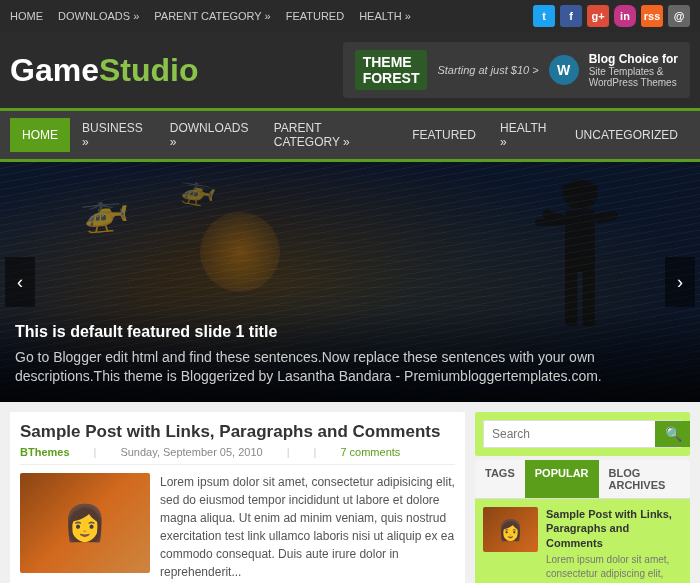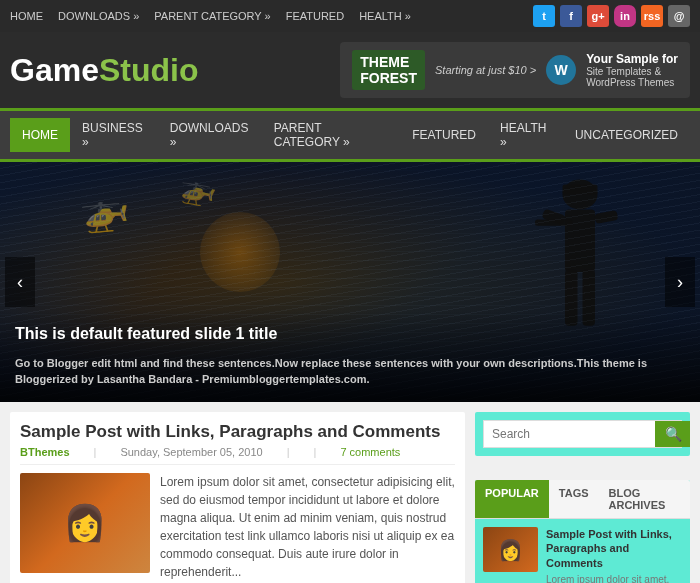--- a/index.html
+++ b/index.html
@@ -35,22 +35,22 @@
     .main-nav { background: #3d3d3d; padding: 0 10px; display: flex; align-items: center; }
     .main-nav a { color: #ddd; text-decoration: none; font-size: 12px; text-transform: uppercase; padding: 10px 12px; display: block; }
     .main-nav a:hover, .main-nav a.active { color: white; }
     .main-nav a.active { background: #5a9e1a; }
     .main-nav .has-arrow::after { content: ' »'; }
 
     
     .slider { position: relative; width: 100%; height: 240px; overflow: hidden; background: #222; }
     .slider-bg { width: 100%; height: 100%; background: linear-gradient(135deg, #1a2a3a 0%, #2a1a0a 30%, #0a1a2a 60%, #1a1a0a 100%); position: relative; overflow: hidden; }
     .slider-overlay { position: absolute; bottom: 0; left: 0; right: 0; background: linear-gradient(transparent, rgba(0,0,0,0.85)); padding: 15px; }
-    .slider-title { color: white; font-size: 16px; font-weight: bold; margin-bottom: 13px; }
-    .slider-desc { color: #ccc; font-size: 11px; line-height: 1.4; font-weight: bold; }
+    .slider-title { color: white; font-size: 16px; font-weight: bold; margin-bottom: 7px; }
+    .slider-desc { color: #ccc; font-size: 14px; line-height: 1.4; }
     .slider-btn { position: absolute; top: 50%; transform: translateY(-50%); background: rgba(0,0,0,0.5); color: white; border: none; width: 30px; height: 50px; cursor: pointer; font-size: 18px; display: flex; align-items: center; justify-content: center; }
     .slider-btn-prev { left: 5px; }
     .slider-btn-next { right: 5px; }
 
     
     .content-wrap { display: flex; gap: 0; background: #f0f0f0; padding: 10px; gap: 10px; }
     .main-content { flex: 1; min-width: 0; }
     .sidebar { width: 215px; flex-shrink: 0; }
 
     
@@ -61,21 +61,21 @@
     .post-meta .author { color: #5a9e1a; font-weight: bold; }
     .post-meta .cats a { color: #5a9e1a; text-decoration: none; }
     .post-meta .comments a { color: #5a9e1a; text-decoration: none; }
     .post-meta .sep { color: #ccc; }
     .post-body { display: flex; gap: 10px; }
     .post-thumb { width: 130px; height: 100px; flex-shrink: 0; background: #555; border-radius: 2px; overflow: hidden; }
     .post-thumb-img { width: 100%; height: 100%; background: linear-gradient(135deg, #8b4513 0%, #d2691e 50%, #cd853f 100%); display: flex; align-items: center; justify-content: center; font-size: 35px; }
     .post-excerpt { flex: 1; font-size: 12px; color: #555; line-height: 1.5; }
 
     
-    .sidebar-widget { background: #5eead4; margin-bottom: 24px; border-radius: 2px; overflow: hidden; }
+    .sidebar-widget { background: #bef264; margin-bottom: 4px; border-radius: 2px; overflow: hidden; }
     .search-box { display: flex; border: 1px solid #ddd; margin: 8px; }
     .search-input { flex: 1; border: none; padding: 5px 8px; font-size: 12px; outline: none; }
     .search-btn { background: #5a9e1a; color: white; border: none; padding: 5px 10px; cursor: pointer; font-size: 14px; }
 
     .widget-tabs { display: flex; background: #f5f5f5; border-bottom: 1px solid #ddd; }
     .widget-tab { padding: 7px 10px; font-size: 11px; font-weight: bold; cursor: pointer; text-transform: uppercase; }
     .widget-tab.active { background: #5a9e1a; color: white; }
     .widget-tab:not(.active) { color: #555; }
 
     .popular-post { display: flex; gap: 8px; padding: 8px; border-bottom: 1px solid #f0f0f0; }
@@ -112,21 +112,21 @@
 
 <div class="header">
   <div class="logo">
     <span class="logo-game">Game</span><span class="logo-studio">Studio</span>
   </div>
   <div class="header-ad">
     <div class="forest-logo">THEME<br>FOREST</div>
     <div class="forest-text">Starting at just $10 &gt;</div>
     <div class="wp-icon">W</div>
     <div class="ad-right">
-      <strong>Your Sample for</strong><br>Site Templates &amp;<br>WordPress Themes
+      <strong>Blog Choice for</strong><br>Site Templates &amp;<br>WordPress Themes
     </div>
   </div>
 </div>
 
 <div class="green-line"></div>
 
 <nav class="main-nav">
   <a href="#" class="active">HOME</a>
   <a href="#" class="has-arrow">BUSINESS</a>
   <a href="#" class="has-arrow">DOWNLOADS</a>
@@ -210,22 +210,22 @@
 
     <div class="sidebar-widget">
       <div class="search-box">
         <input type="text" class="search-input" placeholder="Search" style="">
         <button class="search-btn">🔍</button>
       </div>
     </div>
 
     <div class="sidebar-widget">
       <div class="widget-tabs">
+        <div class="widget-tab">Tags</div>
         <div class="widget-tab active">Popular</div>
-        <div class="widget-tab">Tags</div>
         <div class="widget-tab">Blog Archives</div>
       </div>
 
       <div class="popular-post">
         <div class="popular-thumb">
           <div class="popular-thumb-img">👩</div>
         </div>
         <div class="popular-post-info">
           <div class="popular-post-title">Sample Post with Links, Paragraphs and Comments</div>
           <div class="popular-post-text">Lorem ipsum dolor sit amet, consectetur adipiscing elit, sed do eiusmod tempor incididunt ut labore et dolore magna aliqua. Ut enim ad m...</div>

